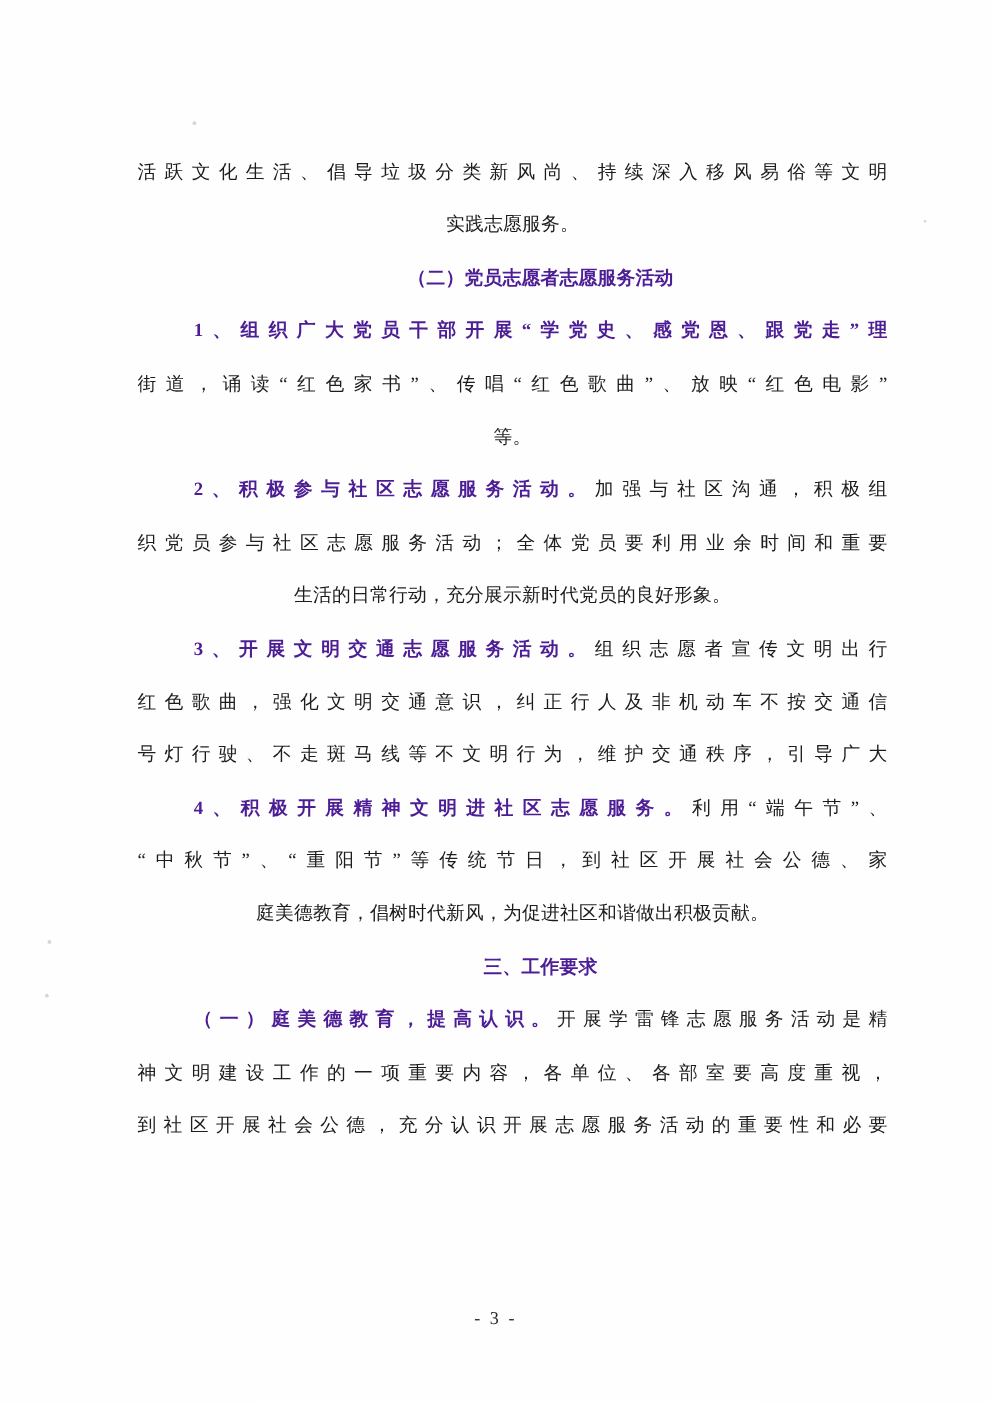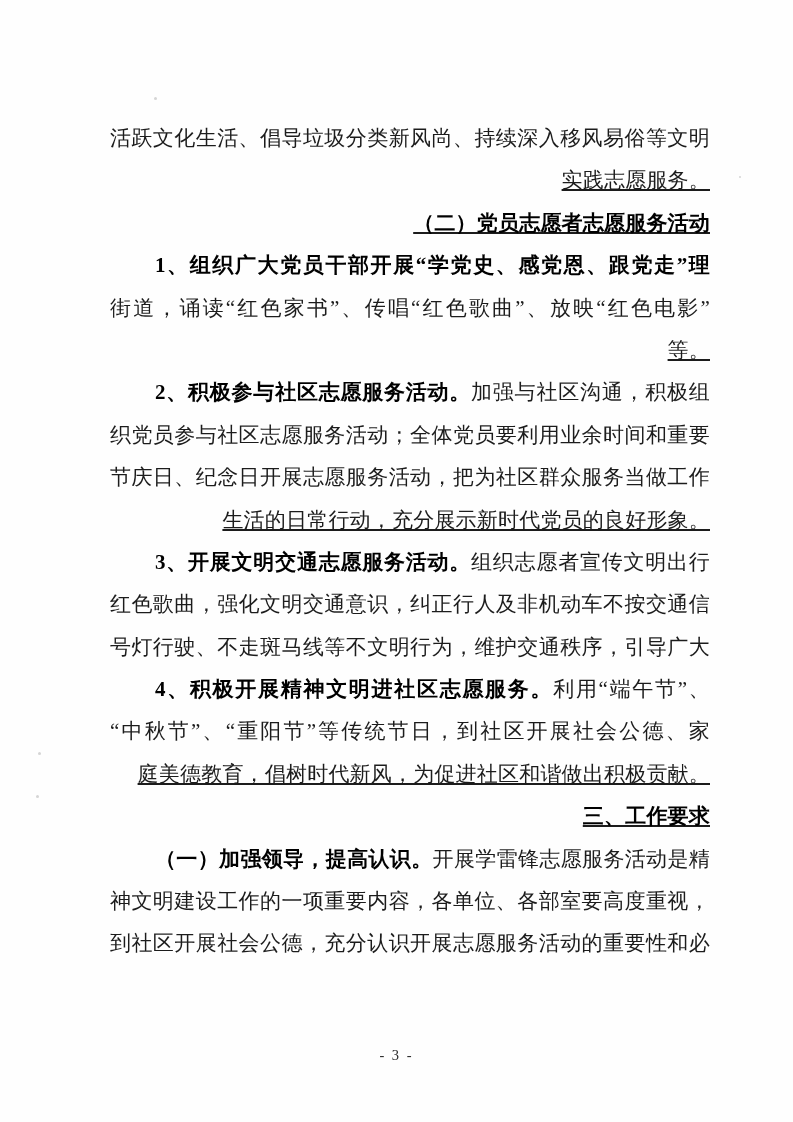--- a/index.html
+++ b/index.html
@@ -18,40 +18,39 @@
   }
   .text-block {
     position: absolute;
     left: 110px;
     top: 117px;
     width: 600px;
   }
   .line {
     height: 42.4px;
     line-height: 42.4px;
-    font-size: 21px;
+    font-size: 15px;
     letter-spacing: 0.2px;
     white-space: normal;
     overflow: hidden;
   }
   .line.fill {
     text-align: justify;
     text-align-last: justify;
     text-justify: inter-character;
   }
   .line.end {
-    text-align: right;
-    text-decoration: underline;
+    text-align: center;
   }
   .line.indent {
     text-indent: 45px;
   }
   .seg-bold {
     font-weight: 700;
-    color: #000000;
+    color: #4c1d95;
   }
   .seg-regular {
     font-weight: 400;
   }
   .page-footer {
     position: absolute;
     left: 0;
     top: 1047px;
     width: 793px;
     text-align: center;
@@ -88,42 +87,41 @@
 
     <div>
       <div class="line fill indent"><span class="seg-bold">1、组织广大党员干部开展“学党史、感党恩、跟党走”理</span></div>
       <div class="line fill"><span class="seg-regular">街道，诵读“红色家书”、传唱“红色歌曲”、放映“红色电影”</span></div>
       <div class="line end"><span class="seg-regular">等。</span></div>
     </div>
 
     <div>
       <div class="line fill indent"><span class="seg-bold">2、积极参与社区志愿服务活动。</span><span class="seg-regular">加强与社区沟通，积极组</span></div>
       <div class="line fill"><span class="seg-regular">织党员参与社区志愿服务活动；全体党员要利用业余时间和重要</span></div>
-      <div class="line fill"><span class="seg-regular">节庆日、纪念日开展志愿服务活动，把为社区群众服务当做工作</span></div>
       <div class="line end"><span class="seg-regular">生活的日常行动，充分展示新时代党员的良好形象。</span></div>
     </div>
 
     <div>
       <div class="line fill indent"><span class="seg-bold">3、开展文明交通志愿服务活动。</span><span class="seg-regular">组织志愿者宣传文明出行</span></div>
       <div class="line fill"><span class="seg-regular">红色歌曲，强化文明交通意识，纠正行人及非机动车不按交通信</span></div>
       <div class="line fill"><span class="seg-regular">号灯行驶、不走斑马线等不文明行为，维护交通秩序，引导广大</span></div>
     </div>
 
     <div>
       <div class="line fill indent"><span class="seg-bold">4、积极开展精神文明进社区志愿服务。</span><span class="seg-regular">利用“端午节”、</span></div>
       <div class="line fill"><span class="seg-regular">“中秋节”、“重阳节”等传统节日，到社区开展社会公德、家</span></div>
       <div class="line end"><span class="seg-regular">庭美德教育，倡树时代新风，为促进社区和谐做出积极贡献。</span></div>
     </div>
 
     <div>
       <div class="line end indent"><span class="seg-bold">三、工作要求</span></div>
     </div>
 
     <div>
-      <div class="line fill indent"><span class="seg-bold">（一）加强领导，提高认识。</span><span class="seg-regular">开展学雷锋志愿服务活动是精</span></div>
+      <div class="line fill indent"><span class="seg-bold">（一）庭美德教育，提高认识。</span><span class="seg-regular">开展学雷锋志愿服务活动是精</span></div>
       <div class="line fill"><span class="seg-regular">神文明建设工作的一项重要内容，各单位、各部室要高度重视，</span></div>
       <div class="line fill"><span class="seg-regular">到社区开展社会公德，充分认识开展志愿服务活动的重要性和必要</span></div>
     </div>
 
   </div>
 
   <div class="speck s1"></div>
   <div class="speck s2"></div>
   <div class="speck s3"></div>
   <div class="speck s4"></div>

